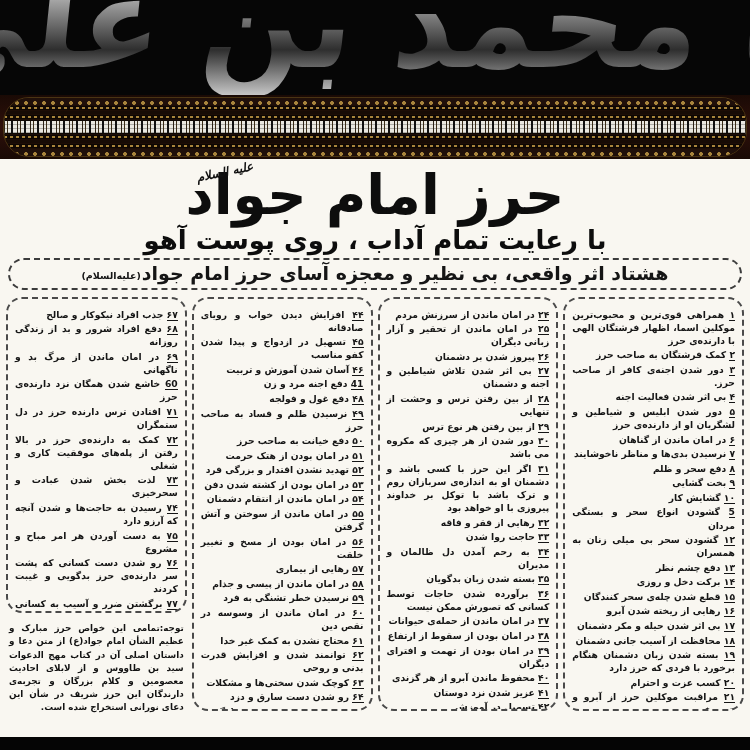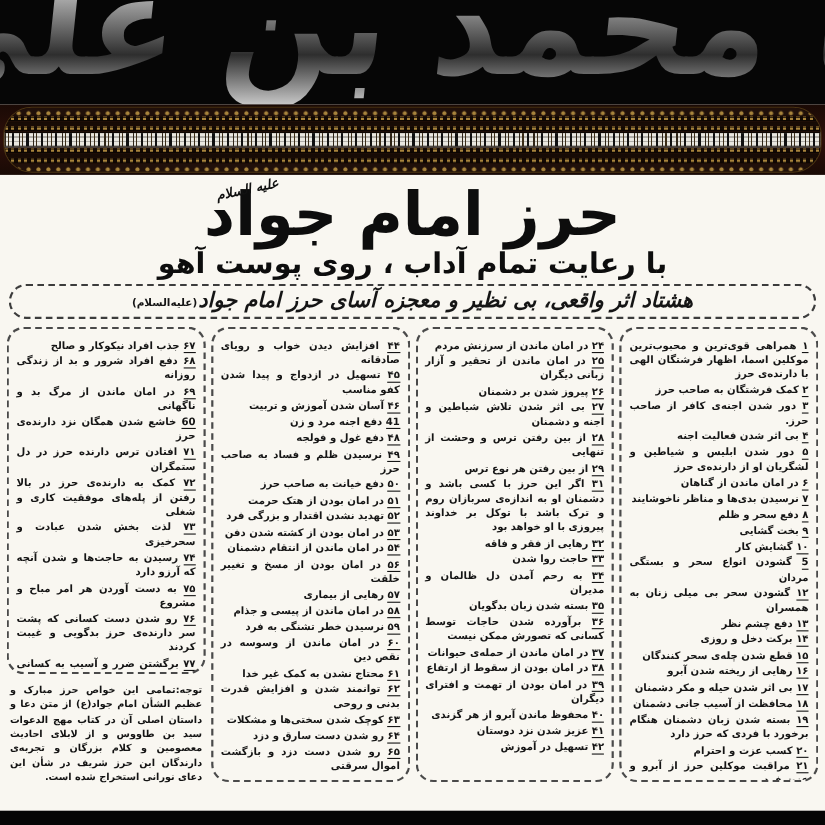--- a/index.html
+++ b/index.html
@@ -58,21 +58,21 @@
   .main-title{
     font-size:55px;font-weight:bold;line-height:1.12;margin:4px 0 0;
     letter-spacing:0px;color:#0d0d0d;
   }
   .subtitle{font-size:26px;font-weight:bold;margin:-2px 0 3px;color:#0d0d0d;}
   .banner{
     margin:0 8px 7px;border:2px dashed #3c3c3c;border-radius:18px;
     padding:2px 10px 4px;display:flex;align-items:center;justify-content:center;
     direction:rtl;gap:1px;
   }
-  .banner-main{font-size:19px;font-weight:bold;white-space:nowrap;font-style:italic;}
+  .banner-main{font-size:19px;font-weight:bold;white-space:nowrap;}
   .banner-suffix{font-size:9.5px;font-weight:bold;align-self:flex-end;padding-bottom:3px;}
   
   .columns{
     direction:rtl;display:flex;gap:5px;margin:0 6px;height:418px;
   }
   .colwrap{flex:1 1 0;display:flex;flex-direction:column;min-width:0;}
   .col-box{
     border:2px dashed #4a4a4a;border-radius:16px;
     padding:9px 7px 6px;box-sizing:border-box;height:414px;
     font-size:9.2px;font-weight:bold;line-height:1.42;
@@ -149,20 +149,21 @@
         </div>
     </div>
     <div class="colwrap">
       <div class="col-box">
           <p class="item"><span class="num">۲۴</span><span class="txt">&nbsp;در امان ماندن از سرزنش مردم</span></p>
           <p class="item"><span class="num">۲۵</span><span class="txt">&nbsp;در امان ماندن از تحقیر و آزار زبانی دیگران</span></p>
           <p class="item"><span class="num">۲۶</span><span class="txt">&nbsp;پیروز شدن بر دشمنان</span></p>
           <p class="item"><span class="num">۲۷</span><span class="txt">&nbsp;بی اثر شدن تلاش شیاطین و اجنه و دشمنان</span></p>
           <p class="item"><span class="num">۲۸</span><span class="txt">&nbsp;از بین رفتن ترس و وحشت از تنهایی</span></p>
           <p class="item"><span class="num">۲۹</span><span class="txt">&nbsp;از بین رفتن هر نوع ترس</span></p>
+          <p class="item"><span class="num">۳۰</span><span class="txt">&nbsp;دور شدن از هر چیزی که مکروه می باشد</span></p>
           <p class="item"><span class="num">۳۱</span><span class="txt">&nbsp;اگر این حرز با کسی باشد و دشمنان او به اندازه‌ی سربازان روم و ترک باشد با توکل بر خداوند پیروزی با او خواهد بود</span></p>
           <p class="item"><span class="num">۳۲</span><span class="txt">&nbsp;رهایی از فقر و فاقه</span></p>
           <p class="item"><span class="num">۳۳</span><span class="txt">&nbsp;حاجت روا شدن</span></p>
           <p class="item"><span class="num">۳۴</span><span class="txt">&nbsp;به رحم آمدن دل ظالمان و مدیران</span></p>
           <p class="item"><span class="num">۳۵</span><span class="txt">&nbsp;بسته شدن زبان بدگویان</span></p>
           <p class="item"><span class="num">۳۶</span><span class="txt">&nbsp;برآورده شدن حاجات توسط کسانی که تصورش ممکن نیست</span></p>
           <p class="item"><span class="num">۳۷</span><span class="txt">&nbsp;در امان ماندن از حمله‌ی حیوانات</span></p>
           <p class="item"><span class="num">۳۸</span><span class="txt">&nbsp;در امان بودن از سقوط از ارتفاع</span></p>
           <p class="item"><span class="num">۳۹</span><span class="txt">&nbsp;در امان بودن از تهمت و افترای دیگران</span></p>
           <p class="item"><span class="num">۴۰</span><span class="txt">&nbsp;محفوظ ماندن آبرو از هر گزندی</span></p>
@@ -176,20 +177,21 @@
           <p class="item"><span class="num">۴۵</span><span class="txt">&nbsp;تسهیل در ازدواج و پیدا شدن کفو مناسب</span></p>
           <p class="item"><span class="num">۴۶</span><span class="txt">&nbsp;آسان شدن آموزش و تربیت</span></p>
           <p class="item"><span class="num">41</span><span class="txt">&nbsp;دفع اجنه مرد و زن</span></p>
           <p class="item"><span class="num">۴۸</span><span class="txt">&nbsp;دفع غول و فولجه</span></p>
           <p class="item"><span class="num">۴۹</span><span class="txt">&nbsp;نرسیدن ظلم و فساد به صاحب حرز</span></p>
           <p class="item"><span class="num">۵۰</span><span class="txt">&nbsp;دفع خیانت به صاحب حرز</span></p>
           <p class="item"><span class="num">۵۱</span><span class="txt">&nbsp;در امان بودن از هتک حرمت</span></p>
           <p class="item"><span class="num">۵۲</span><span class="txt">&nbsp;تهدید نشدن اقتدار و بزرگی فرد</span></p>
           <p class="item"><span class="num">۵۳</span><span class="txt">&nbsp;در امان بودن از کشته شدن دفن</span></p>
           <p class="item"><span class="num">۵۴</span><span class="txt">&nbsp;در امان ماندن از انتقام دشمنان</span></p>
+          <p class="item"><span class="num">۵۵</span><span class="txt">&nbsp;در امان ماندن از سوختن و آتش گرفتن</span></p>
           <p class="item"><span class="num">۵۶</span><span class="txt">&nbsp;در امان بودن از مسخ و تغییر خلقت</span></p>
           <p class="item"><span class="num">۵۷</span><span class="txt">&nbsp;رهایی از بیماری</span></p>
           <p class="item"><span class="num">۵۸</span><span class="txt">&nbsp;در امان ماندن از پیسی و جذام</span></p>
           <p class="item"><span class="num">۵۹</span><span class="txt">&nbsp;نرسیدن خطر تشنگی به فرد</span></p>
           <p class="item"><span class="num">۶۰</span><span class="txt">&nbsp;در امان ماندن از وسوسه در نقص دین</span></p>
           <p class="item"><span class="num">۶۱</span><span class="txt">&nbsp;محتاج نشدن به کمک غیر خدا</span></p>
           <p class="item"><span class="num">۶۲</span><span class="txt">&nbsp;توانمند شدن و افزایش قدرت بدنی و روحی</span></p>
           <p class="item"><span class="num">۶۳</span><span class="txt">&nbsp;کوچک شدن سختی‌ها و مشکلات</span></p>
           <p class="item"><span class="num">۶۴</span><span class="txt">&nbsp;رو شدن دست سارق و دزد</span></p>
           <p class="item"><span class="num">۶۵</span><span class="txt">&nbsp;رو شدن دست دزد و بازگشت اموال سرقتی</span></p>

